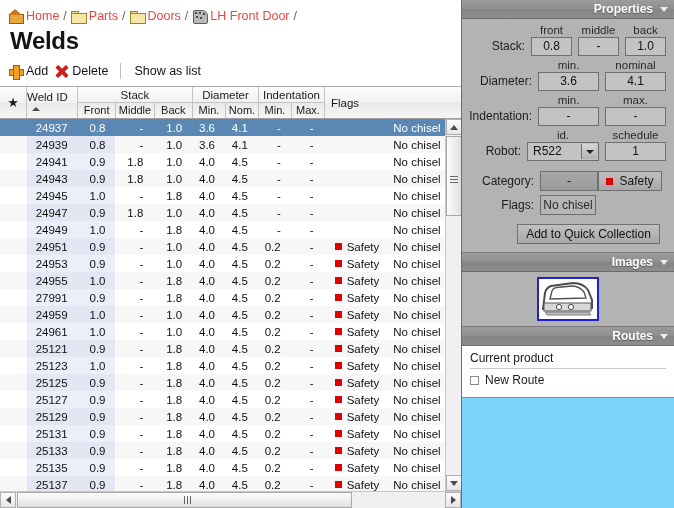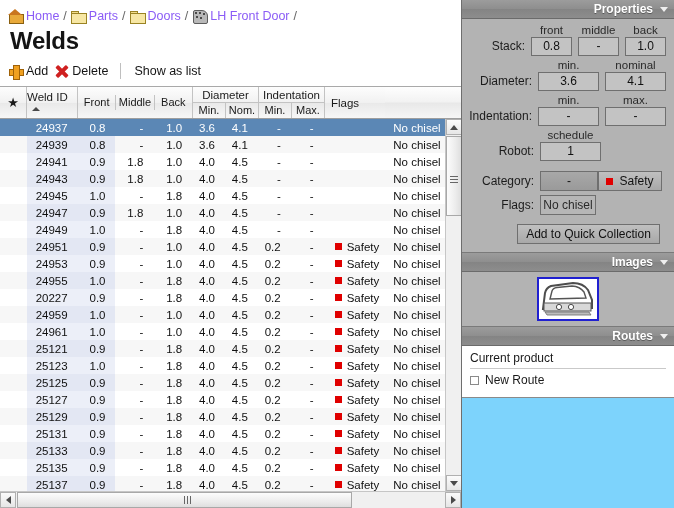--- a/index.html
+++ b/index.html
@@ -34,21 +34,21 @@
     height: 26px;
     padding: 6px 0 0 8px;
     display: flex;
     align-items: center;
     font-size: 12.5px;
     white-space: nowrap;
   }
   #breadcrumb .crumb {
     display: inline-flex;
     align-items: center;
-    color: #8b5cf6;
+    color: #ef4444;
     cursor: pointer;
   }
   #breadcrumb .crumb .lbl { margin-left: 3px; }
   #breadcrumb .sep {
     color: #666;
     margin: 0 4px;
   }
   .ico { display: inline-block; width: 15px; height: 14px; position: relative; flex: none; }
 
   
@@ -439,20 +439,21 @@
     <div id="grid-wrap">
 
       <div id="grid-head">
         <div class="hcell" style="width:27px">
           <span class="star">★</span>
         </div>
         <div class="hcell" style="width:51px">
           <span><span>Weld ID</span><span class="sort-arrow"></span></span>
         </div>
         <div class="hcell" style="width:115px;padding:0">
+          <div class="grp">Stack</div>
           <div class="hsubrow">
             <div class="hsub">Front</div>
             <div class="hsub">Middle</div>
             <div class="hsub">Back</div>
           </div>
         </div>
         <div class="hcell" style="width:66px;padding:0">
           <div class="grp">Diameter</div>
           <div class="hsubrow">
             <div class="hsub">Min.</div>
@@ -606,21 +607,21 @@
             <div class="cell c-right" style="width: 33px;">0.2</div>
             <div class="cell c-right" style="width: 33px;">-</div>
             <div class="cell c-left" style="width: 62px; justify-content: flex-end; padding-right: 6px;">
               <span class="sq" style="background: rgb(224, 0, 0);"></span>
               <span>Safety</span>
             </div>
             <div class="cell c-left" style="width: 60px;">No chisel</div>
           </div>
           <div class="row">
             <div class="cell c-right" style="width: 27px;"></div>
-            <div class="cell c-right tint" style="width: 51px;">20227</div>
+            <div class="cell c-right tint" style="width: 51px;">27991</div>
             <div class="cell c-right tint" style="width: 38px;">0.9</div>
             <div class="cell c-right" style="width: 38px;">-</div>
             <div class="cell c-right" style="width: 39px;">1.8</div>
             <div class="cell c-right" style="width: 33px;">4.0</div>
             <div class="cell c-right" style="width: 33px;">4.5</div>
             <div class="cell c-right" style="width: 33px;">0.2</div>
             <div class="cell c-right" style="width: 33px;">-</div>
             <div class="cell c-left" style="width: 62px; justify-content: flex-end; padding-right: 6px;">
               <span class="sq" style="background: rgb(224, 0, 0);"></span>
               <span>Safety</span>
@@ -883,20 +884,29 @@
           <div class="fieldcol">
             <span class="fcap">max.</span>
             <div class="fbox w-m">-</div>
           </div>
         </div>
       </div>
 
       <div class="prow">
         <div class="plabel">Robot:</div>
         <div class="pfields">
+          <div class="fieldcol">
+            <span class="fcap">id.</span>
+            <div class="fbox w-combo">
+              <span>R522</span>
+              <span class="combo-btn">
+                  <span class="cv2"></span>
+                </span>
+            </div>
+          </div>
           <div class="fieldcol">
             <span class="fcap">schedule</span>
             <div class="fbox w-m">1</div>
           </div>
         </div>
       </div>
 
       <div class="prow" style="margin-top:10px">
         <div class="plabel">Category:</div>
         <div class="pfields" style="gap:0">

